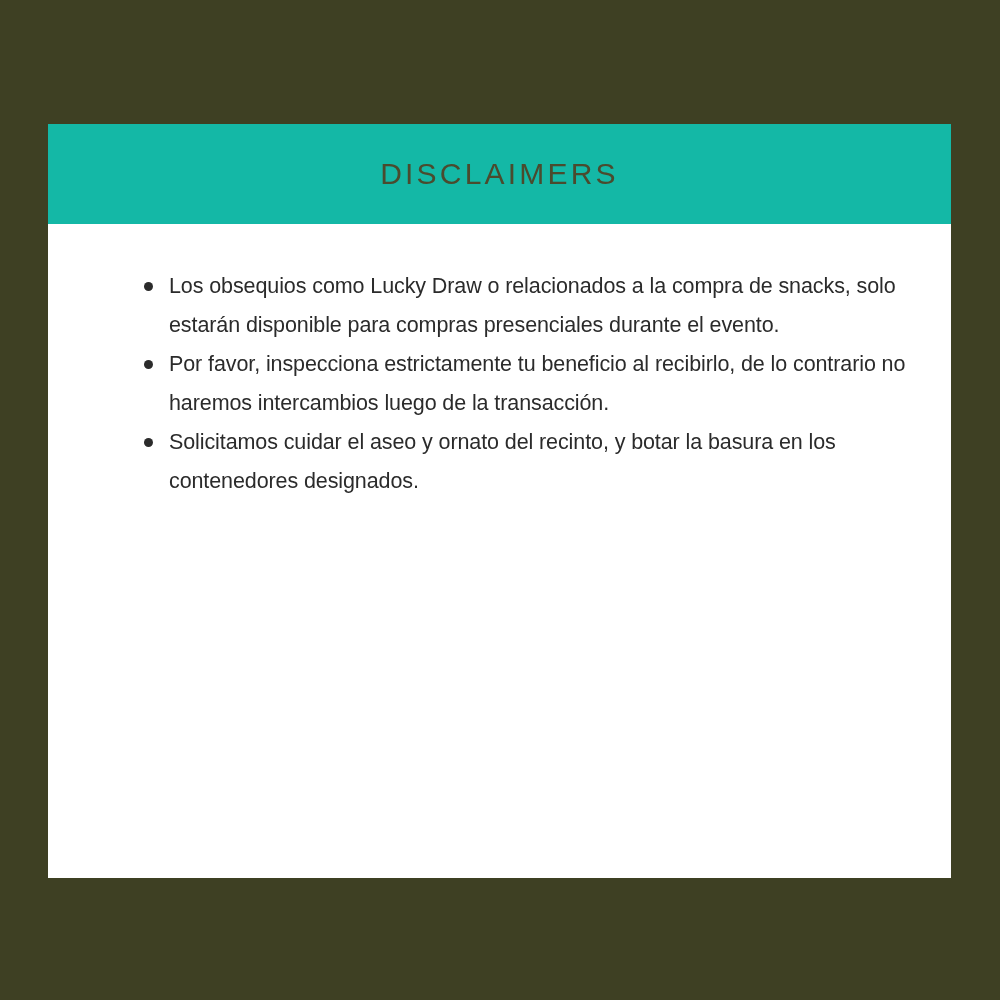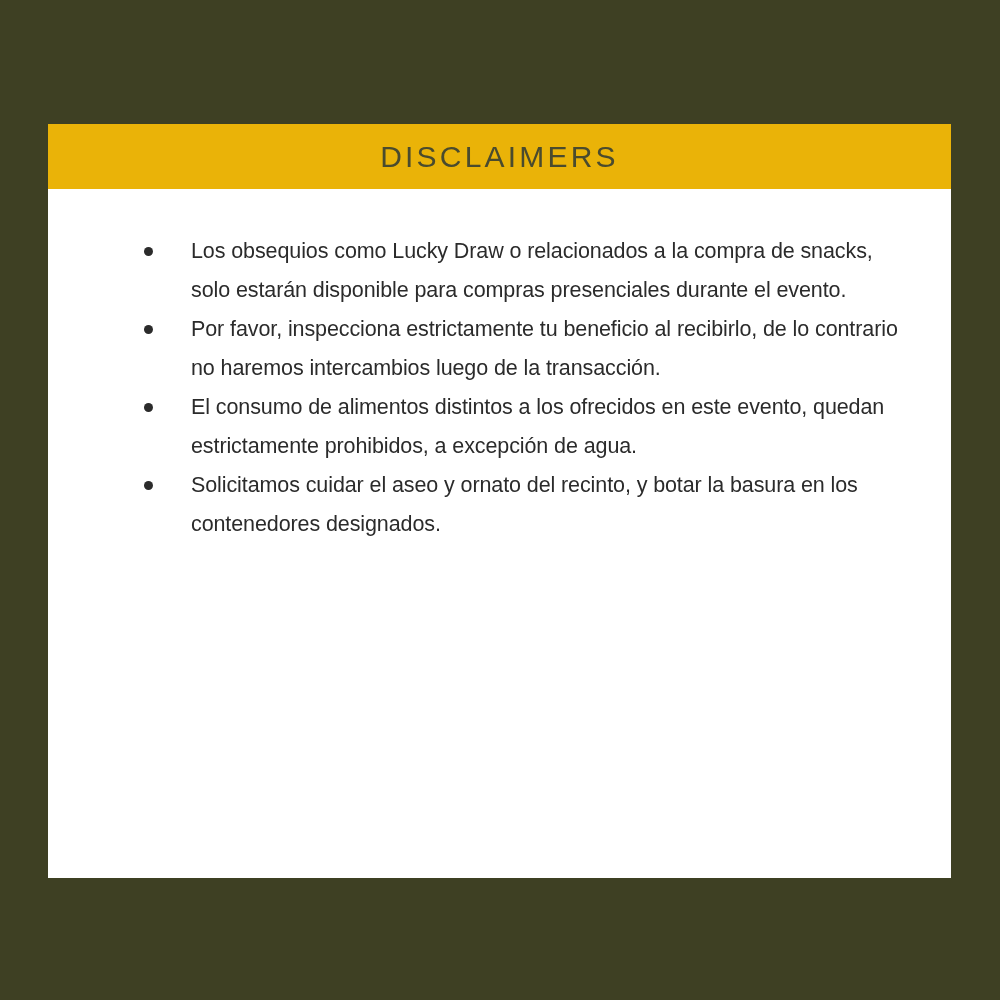--- a/index.html
+++ b/index.html
@@ -22,22 +22,22 @@
   .card {
     position: absolute;
     left: 48px;
     top: 124px;
     width: 903px;
     height: 754px;
     background: #FFFFFF;
     overflow: hidden;
   }
   .card-header {
-    height: 65px;
-    background: #eab308;
+    height: 100px;
+    background: #14b8a6;
     display: flex;
     align-items: center;
     justify-content: center;
   }
   .card-title {
     font-family: "Liberation Sans", sans-serif;
     font-size: 30px;
     font-weight: 300;
     letter-spacing: 3.2px;
     color: #4A4B2E;
@@ -67,21 +67,20 @@
     position: absolute;
     left: 46px;
     top: 15px;
     width: 9px;
     height: 9px;
     border-radius: 50%;
     background: #2B2B2B;
   }
   .bullet-text {
     display: block;
-    margin-left: 22px;
   }
 </style>
 </head>
 <body>
 
 <div class="stage">
 
   <div class="card">
 
     <div class="card-header">
@@ -97,24 +96,20 @@
         </li>
 
         <li class="bullet-item">
           <span class="bullet-marker"></span>
           <span class="bullet-text">Por favor, inspecciona estrictamente tu beneficio al recibirlo, de lo contrario no haremos intercambios luego de la transacción.</span>
         </li>
 
 
 
 
-        <li class="bullet-item">
-          <span class="bullet-marker"></span>
-          <span class="bullet-text">El consumo de alimentos distintos a los ofrecidos en este evento, quedan estrictamente prohibidos, a excepción de agua.</span>
-        </li>
 
         <li class="bullet-item">
           <span class="bullet-marker"></span>
           <span class="bullet-text">Solicitamos cuidar el aseo y ornato del recinto, y botar la basura en los contenedores designados.</span>
         </li>
 
       </ul>
     </div>
 
   </div>

